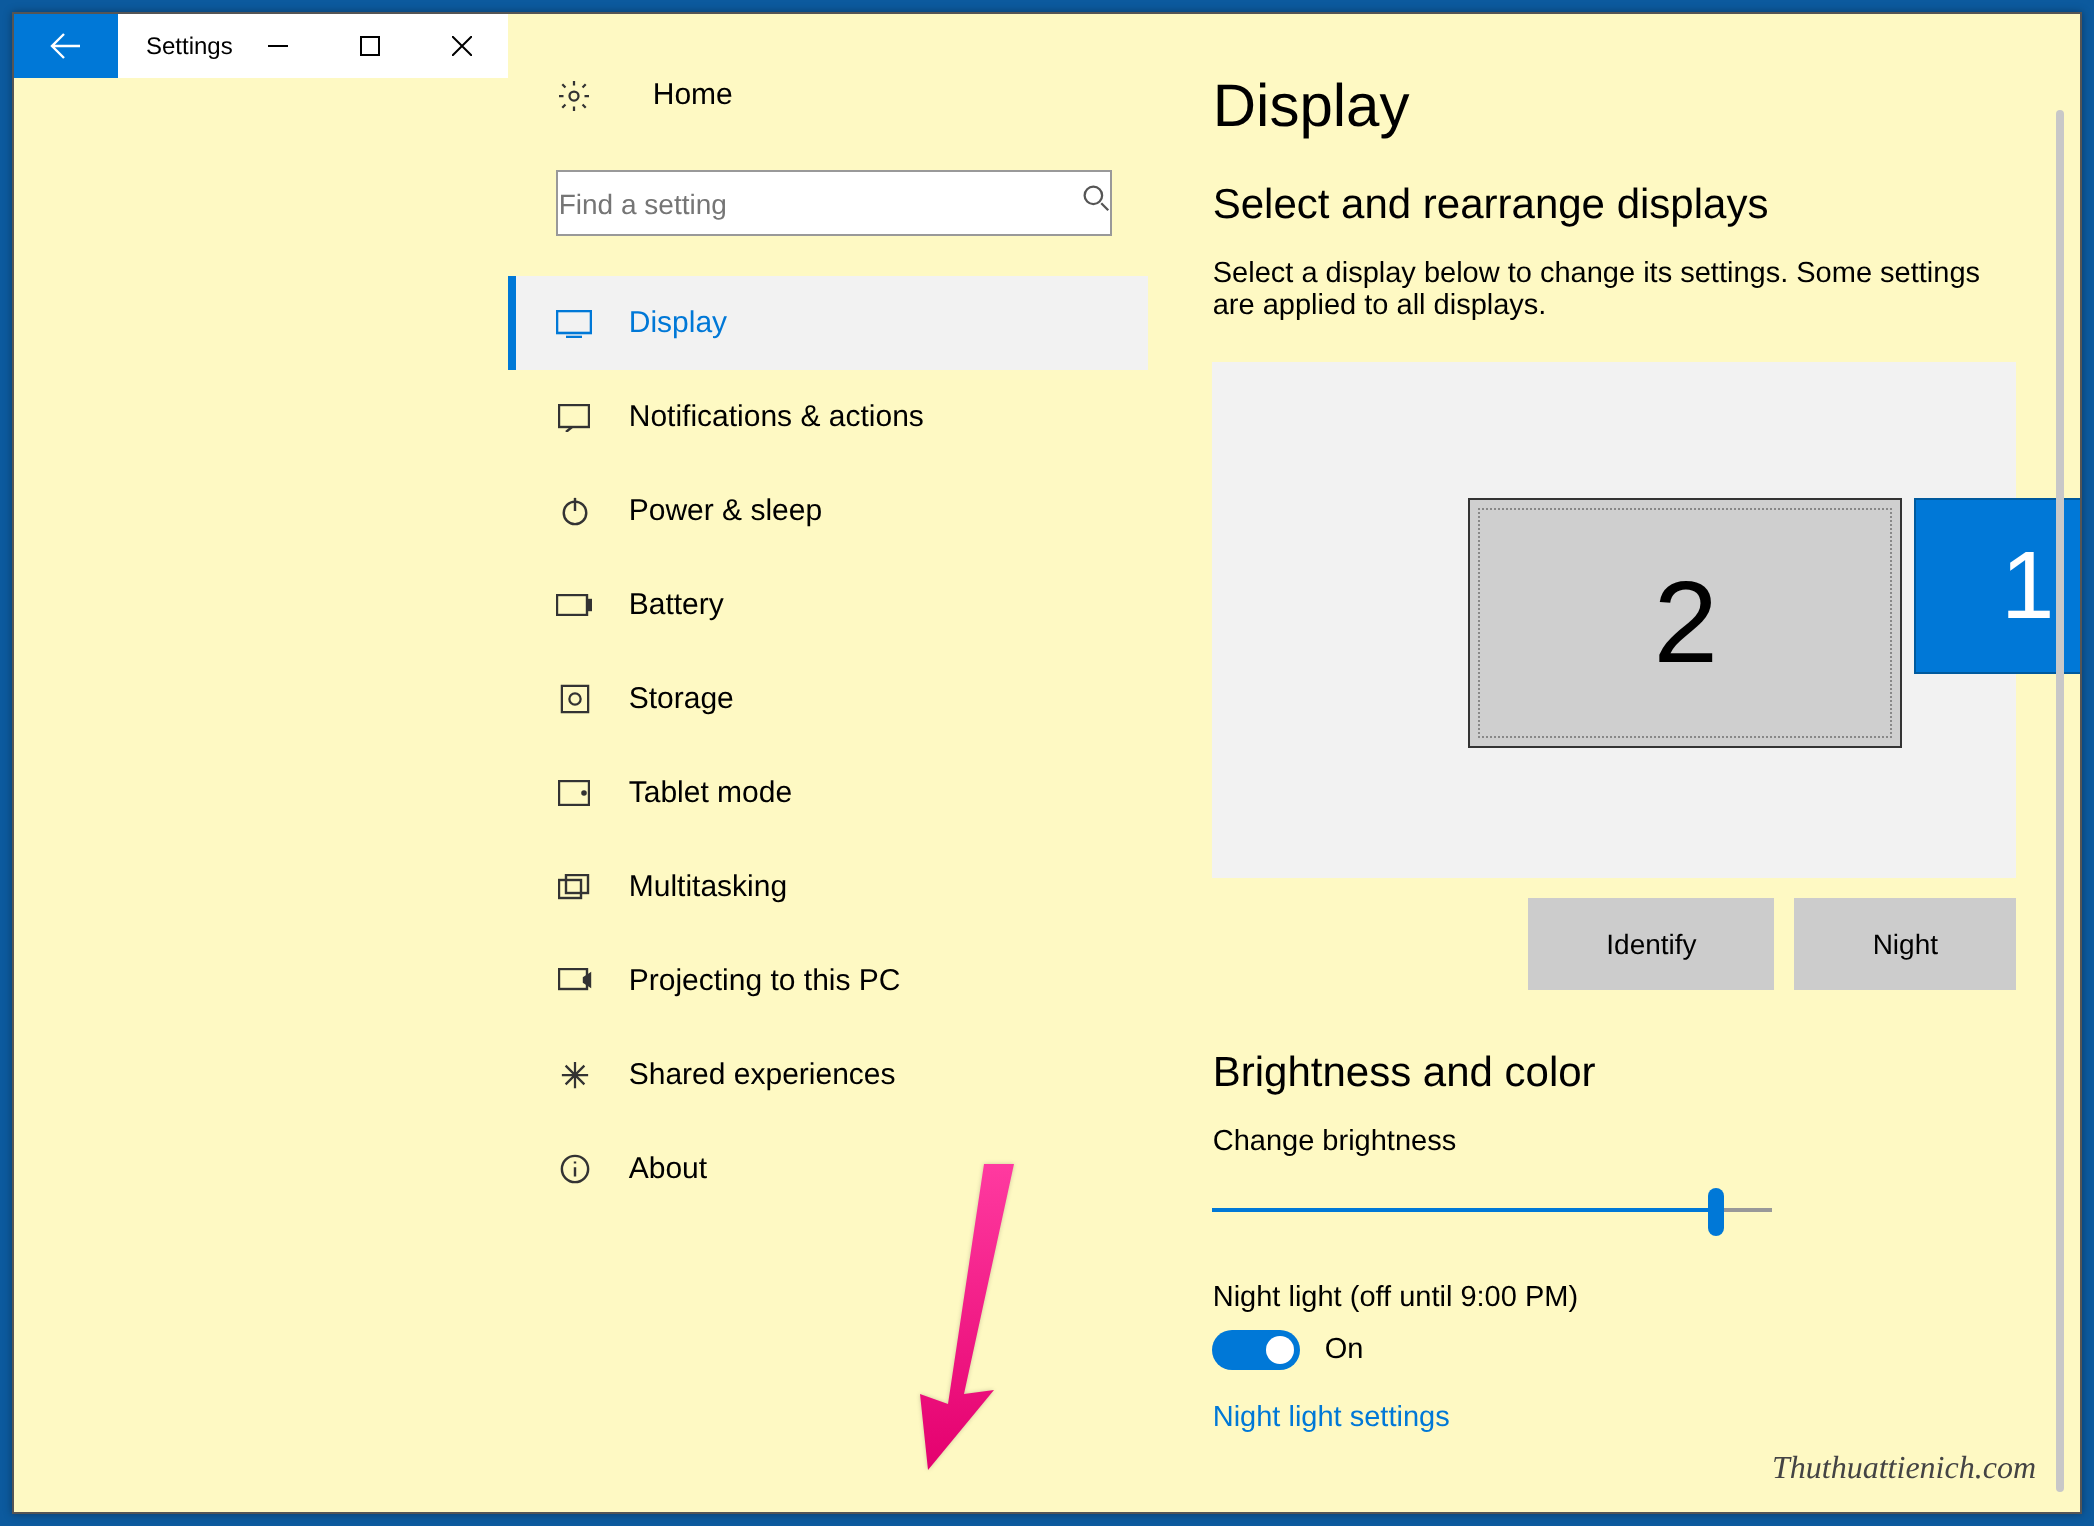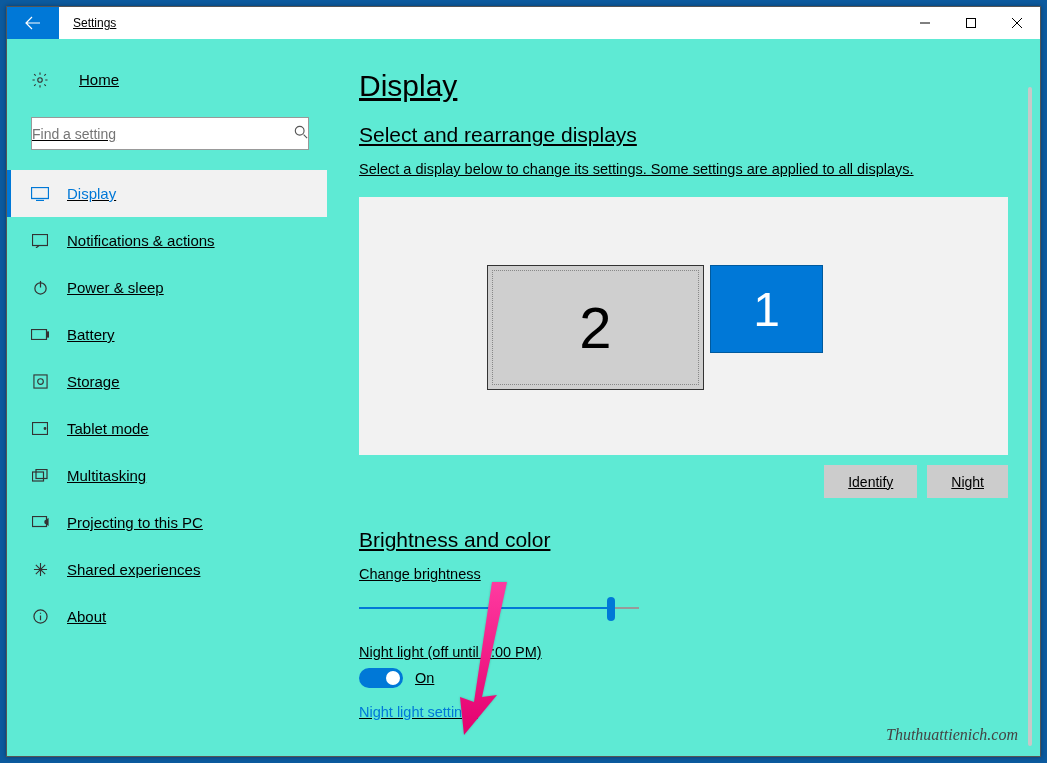--- a/index.html
+++ b/index.html
@@ -7,26 +7,25 @@
     font-family: "Segoe UI", -apple-system, sans-serif;
     background: #0c5a9e;
     width: 1047px;
     height: 763px;
     overflow: hidden;
     position: relative;
   }
   .window {
     position: absolute;
     top: 6px; left: 6px; right: 6px; bottom: 6px;
-    background: #5eead4;
+    background: #fef9c3;
     border: 1px solid #555;
     box-shadow: 0 0 4px rgba(0,0,0,.35);
     display: flex;
-    flex-direction: column;
-    text-decoration: underline;
+    flex-direction: row;
   }
   .titlebar {
     height: 32px;
     display: flex;
     align-items: center;
     background: #fff;
   }
   .back-btn {
     width: 52px; height: 32px;
     background: #0078d7;
@@ -129,22 +128,22 @@
   .mon1 {
     left: 351px; top: 68px; width: 113px; height: 88px;
     background: #0078d7; color:#fff; border-color:#005a9e;
     font-size: 48px;
   }
   .btn-row {
     display:flex; gap: 10px; justify-content:flex-end;
     margin: 10px 0 30px 0;
   }
   .btn {
-    background: #ccc; border: none; height: 33px;
-    padding: 0 24px; font-size: 14px; cursor:pointer;
+    background: #ccc; border: none; height: 46px;
+    padding: 0 39px; font-size: 14px; cursor:pointer;
     font-family: inherit;
   }
   .slider-label { font-size: 14.5px; margin-bottom: 12px; }
   .slider {
     width: 280px; height: 30px; position:relative;
     margin-bottom: 20px;
   }
   .slider .track {
     position:absolute; top:13px; left:0; right:0; height:2px;
     background:#999;

